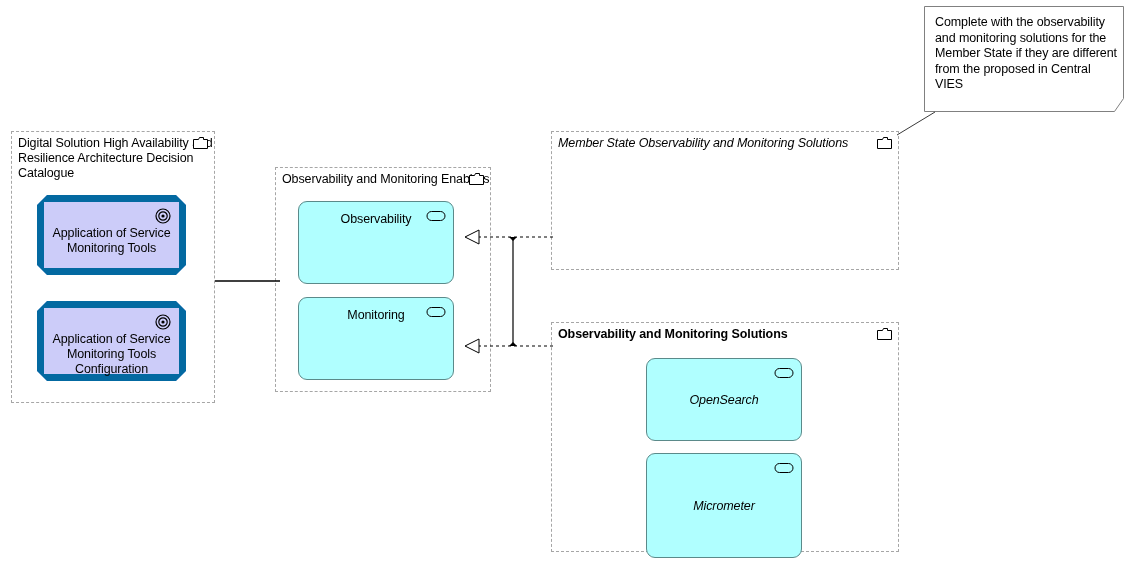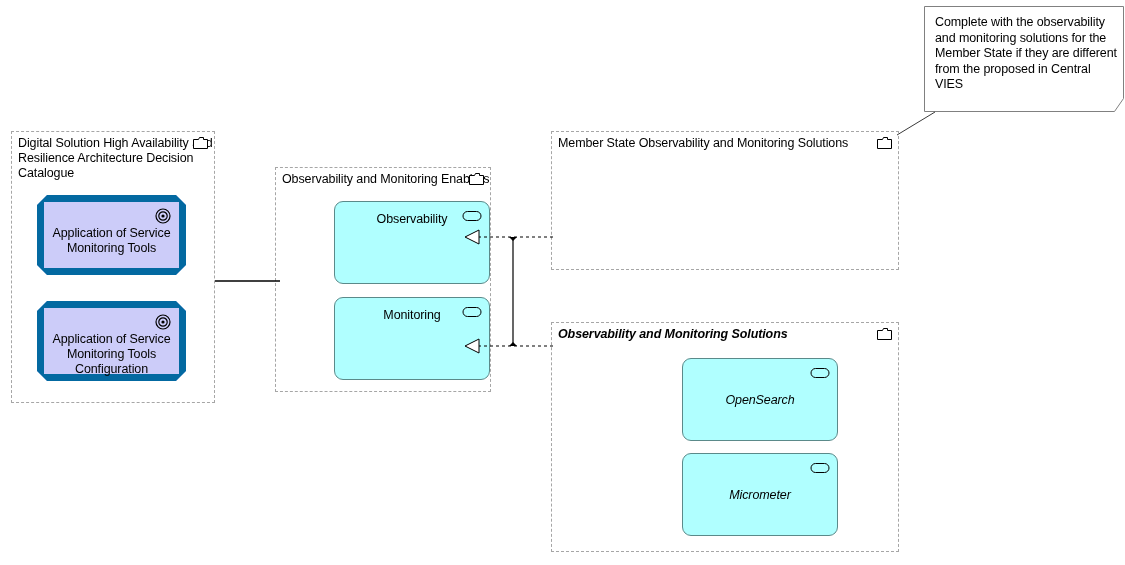--- a/index.html
+++ b/index.html
@@ -32,21 +32,20 @@
     left: 6px;
     top: 4px;
     font-size: 12.5px;
     line-height: 15px;
     color: #000000;
     white-space: pre-line;
     letter-spacing: -0.1px;
   }
   .group-title.bolditalic {
     font-weight: bold;
-    font-style: italic;
   }
   .group-icon {
     position: absolute;
     width: 15px;
     height: 12px;
   }
 
   
   .node {
     position: absolute;
@@ -78,21 +77,20 @@
     clip-path: polygon(10px 0, calc(100% - 10px) 0, 100% 10px,
                        100% calc(100% - 10px), calc(100% - 10px) 100%,
                        10px 100%, 0 calc(100% - 10px), 0 10px);
   }
 
   
   .node.rounded {
     background: #b0ffff;
     border: 1px solid #5b8a8a;
     border-radius: 9px;
-    margin-left: 36px;
   }
 
   .elem-icon {
     position: absolute;
     right: 7px;
     top: 7px;
     width: 20px;
     height: 14px;
   }
   .elem-icon.target {
@@ -182,41 +180,41 @@
     </div>
 
     <div class="node rounded" style="left:22px; top:129px; width:156px; height:83px;">
       <div class="node-label top" style="top:10px;">Monitoring</div>
       <svg class="elem-icon" viewBox="0 0 20 14">
         <rect x="1" y="2.5" width="18" height="9" rx="4.5" ry="4.5" fill="#b0ffff" stroke="#000000" stroke-width="1"></rect>
       </svg>
     </div>
   </div>
 
-  <div class="group" style="left:551px; top:131px; width:348px; height:139px;">
+  <div class="group" style="left:551px; top:131px; width:348px; height:139px;font-style:italic;">
     <div class="group-title">Member State Observability and Monitoring Solutions</div>
     <svg class="group-icon" style="right:6px; top:5px;" viewBox="0 0 15 12">
       <path d="M0.5,2.5 L5.5,2.5 L6.5,0.5 L10.5,0.5 L10.5,2.5 L14.5,2.5 L14.5,11.5 L0.5,11.5 Z" fill="#ffffff" stroke="#000000" stroke-width="1"></path>
     </svg>
   </div>
 
   <div class="group" style="left:551px; top:322px; width:348px; height:230px;">
     <div class="group-title bolditalic">Observability and Monitoring Solutions</div>
     <svg class="group-icon" style="right:6px; top:5px;" viewBox="0 0 15 12">
       <path d="M0.5,2.5 L5.5,2.5 L6.5,0.5 L10.5,0.5 L10.5,2.5 L14.5,2.5 L14.5,11.5 L0.5,11.5 Z" fill="#ffffff" stroke="#000000" stroke-width="1"></path>
     </svg>
 
     <div class="node rounded" style="left:94px; top:35px; width:156px; height:83px;">
       <div class="node-label mid">OpenSearch</div>
       <svg class="elem-icon" viewBox="0 0 20 14">
         <rect x="1" y="2.5" width="18" height="9" rx="4.5" ry="4.5" fill="#b0ffff" stroke="#000000" stroke-width="1"></rect>
       </svg>
     </div>
 
-    <div class="node rounded" style="left:94px; top:130px; width:156px; height:83px;">
+    <div class="node rounded" style="left:94px; top:130px; width:156px; height:105px;">
       <div class="node-label mid">Micrometer</div>
       <svg class="elem-icon" viewBox="0 0 20 14">
         <rect x="1" y="2.5" width="18" height="9" rx="4.5" ry="4.5" fill="#b0ffff" stroke="#000000" stroke-width="1"></rect>
       </svg>
     </div>
   </div>
 
   <svg class="conn abs" style="left:210px; top:270px; width:75px; height:22px;">
     <line x1="5" y1="11" x2="70" y2="11" stroke="#000000" stroke-width="1.4"></line>
   </svg>

